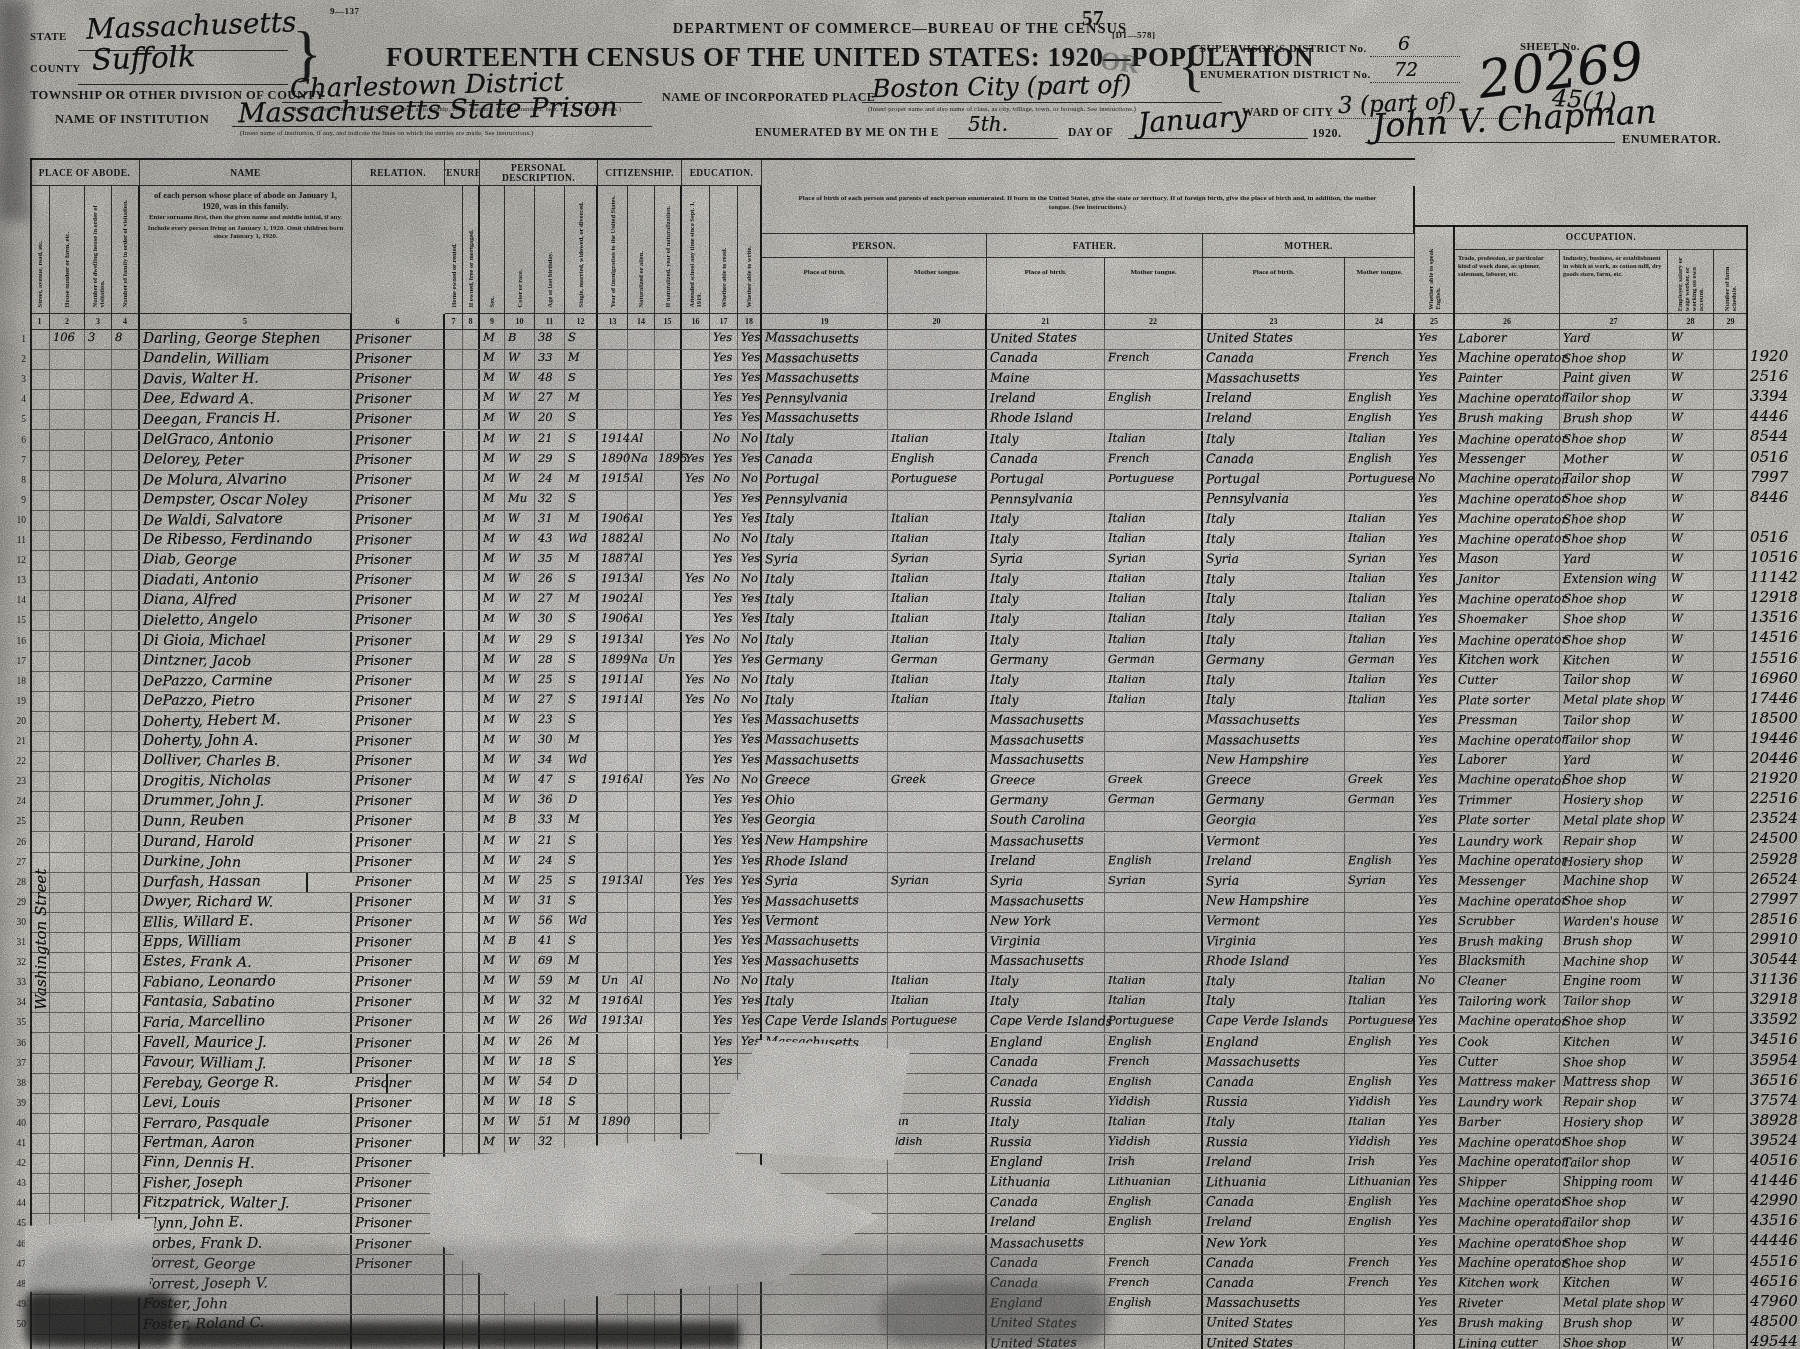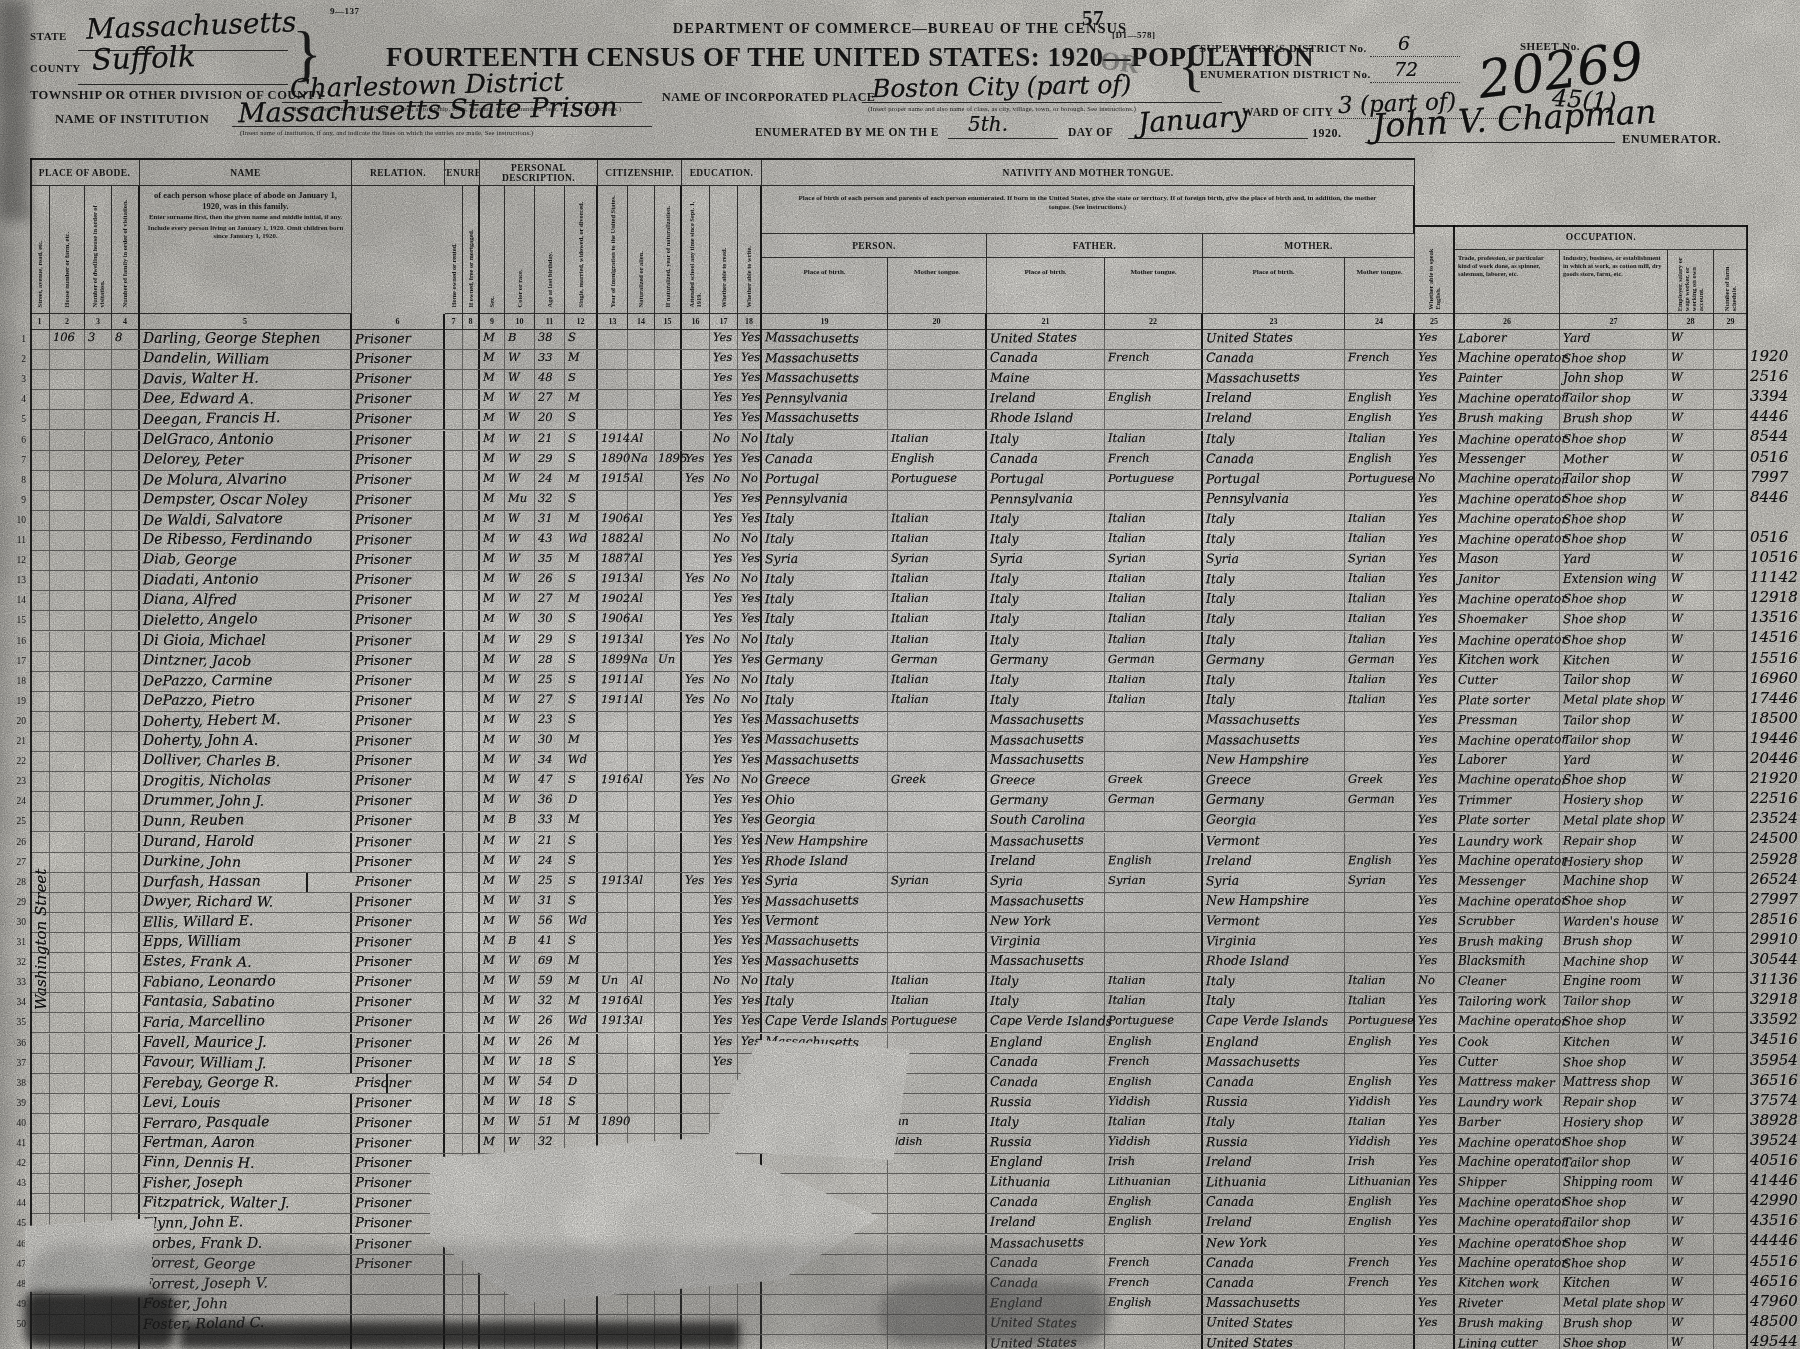--- a/index.html
+++ b/index.html
@@ -107,21 +107,20 @@
       <div class="abs" style="left: 1385px; top: 67px; width: 333px; height: 2px; background: rgba(12, 12, 12, 0.9);"></div>
       <div class="abs" style="left: 0px; top: 0px; width: 2px; height: 1195px; background: rgba(12, 12, 12, 0.85);"></div>
       <div class="abs" style="left: 1716px; top: 67px; width: 2px; height: 1128px; background: rgba(12, 12, 12, 0.85);"></div>
       <div class="hc grp" style="left: 0px; top: 2px; width: 110px; height: 26px;">PLACE OF ABODE.</div>
       <div class="hc grp" style="left: 110px; top: 2px; width: 212px; height: 26px;">NAME</div>
       <div class="hc grp" style="left: 322px; top: 2px; width: 93px; height: 26px;">RELATION.</div>
       <div class="hc grp" style="left: 415px; top: 2px; width: 35px; height: 26px;">TENURE.</div>
       <div class="hc grp" style="left: 450px; top: 2px; width: 118px; height: 26px;">PERSONAL DESCRIPTION.</div>
       <div class="hc grp" style="left: 568px; top: 2px; width: 84px; height: 26px;">CITIZENSHIP.</div>
       <div class="hc grp" style="left: 652px; top: 2px; width: 80px; height: 26px;">EDUCATION.</div>
-      <div class="hc grp" style="left: 732px; top: 2px; width: 653px; height: 26px;">NATIVITY AND MOTHER TONGUE.</div>
       <div class="hc grp" style="left: 1425px; top: 67px; width: 293px; height: 25px;">OCCUPATION.</div>
       <div class="hc" style="left: 0px; top: 28px; width: 20px; height: 128px;"><div class="vlab" style="">Street, avenue, road, etc.</div></div>
       <div class="hc" style="left: 20px; top: 28px; width: 35px; height: 128px;"><div class="vlab" style="">House number or farm, etc.</div></div>
       <div class="hc" style="left: 55px; top: 28px; width: 27px; height: 128px;"><div class="vlab" style="">Number of dwelling house in order of visitation.</div></div>
       <div class="hc heavy" style="left: 82px; top: 28px; width: 28px; height: 128px;"><div class="vlab" style="">Number of family in order of visitation.</div></div>
       <div class="hc" style="left: 415px; top: 28px; width: 18px; height: 128px;"><div class="vlab" style="">Home owned or rented.</div></div>
       <div class="hc heavy" style="left: 433px; top: 28px; width: 17px; height: 128px;"><div class="vlab" style="">If owned, free or mortgaged.</div></div>
       <div class="hc" style="left: 450px; top: 28px; width: 25px; height: 128px;"><div class="vlab" style="">Sex.</div></div>
       <div class="hc" style="left: 475px; top: 28px; width: 30px; height: 128px;"><div class="vlab" style="">Color or race.</div></div>
       <div class="hc" style="left: 505px; top: 28px; width: 30px; height: 128px;"><div class="vlab" style="">Age at last birthday.</div></div>
@@ -378,21 +377,21 @@
           <div class="hw" style="transform: rotate(-0.9deg);">Massachusetts</div>
         </div>
         <div class="bc  heavy" style="left: 1315px; width: 70px;"></div>
         <div class="bc  heavy" style="left: 1385px; width: 40px;">
           <div class="hw" style="transform: rotate(-0.45deg);">Yes</div>
         </div>
         <div class="bc occ" style="left: 1425px; width: 105px;">
           <div class="hw" style="transform: rotate(0.9deg);">Painter</div>
         </div>
         <div class="bc occ" style="left: 1530px; width: 108px;">
-          <div class="hw" style="transform: rotate(0deg);">John shop</div>
+          <div class="hw" style="transform: rotate(0deg);">Paint given</div>
         </div>
         <div class="bc " style="left: 1638px; width: 46px;">
           <div class="hw" style="transform: rotate(-0.9deg);">W</div>
         </div>
         <div class="bc " style="left: 1684px; width: 34px;"></div>
       </div>
       <div class="brow" style="top: 232.3px;">
         <div class="bc " style="left: 0px; width: 20px;"></div>
         <div class="bc " style="left: 20px; width: 35px;"></div>
         <div class="bc " style="left: 55px; width: 27px;"></div>

